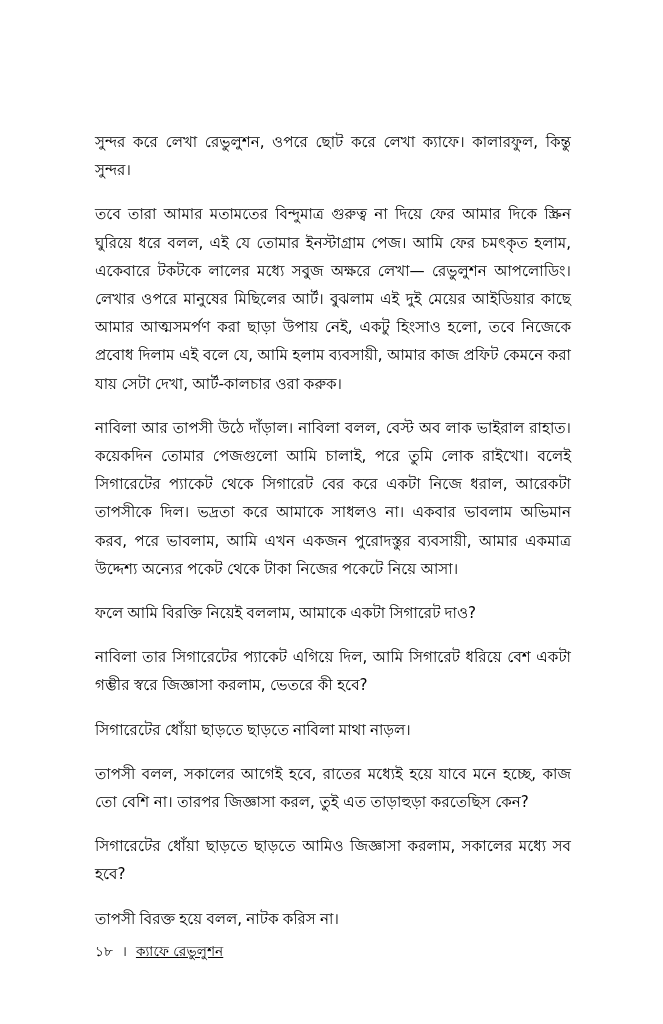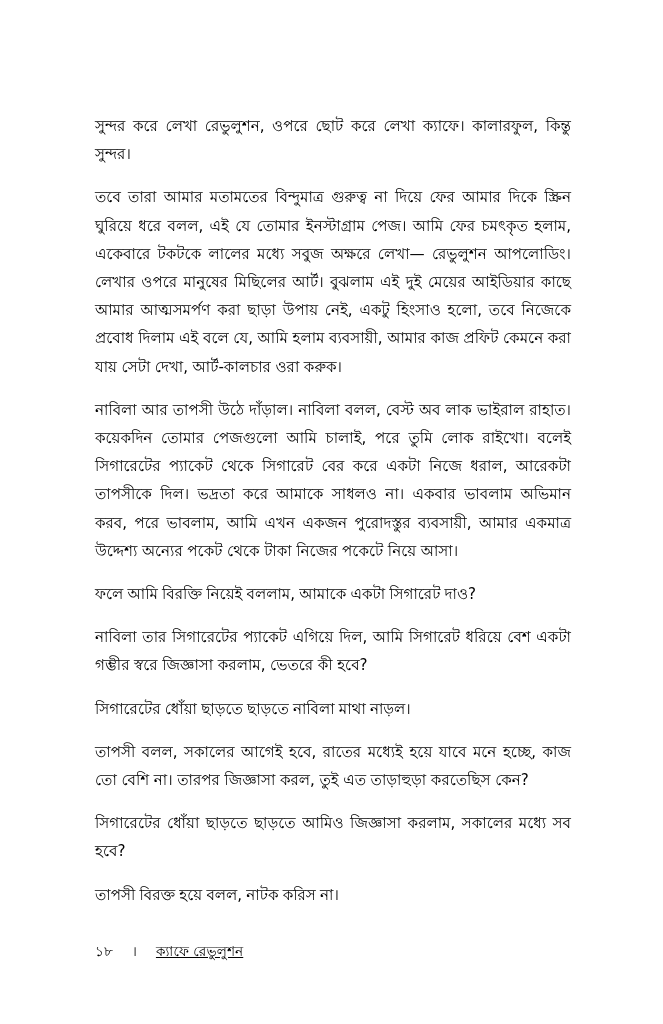--- a/index.html
+++ b/index.html
@@ -26,21 +26,21 @@
   }
 
   .text-block {
     position: absolute;
     left: 95px;
     top: 112px;
     width: 476px;
   }
 
   .para {
-    margin: 0 0 15px 0;
+    margin: 16px 0 15px 0;
     font-size: 15.1px;
     line-height: 28.2px;
     text-align: justify;
     text-justify: inter-word;
     word-spacing: -0.2px;
     color: #000000;
     hyphens: none;
   }
 
   .para:last-child {
@@ -52,21 +52,21 @@
     word-spacing: -0.6px;
   }
 
   .footer {
     position: absolute;
     left: 95px;
     top: 941px;
     width: 476px;
     display: flex;
     align-items: baseline;
-    gap: 18px;
+    gap: 8px;
     font-size: 13.6px;
     line-height: 20px;
     color: #000000;
     white-space: nowrap;
   }
 
   .footer-page-number {
     letter-spacing: 0.2px;
   }
 

